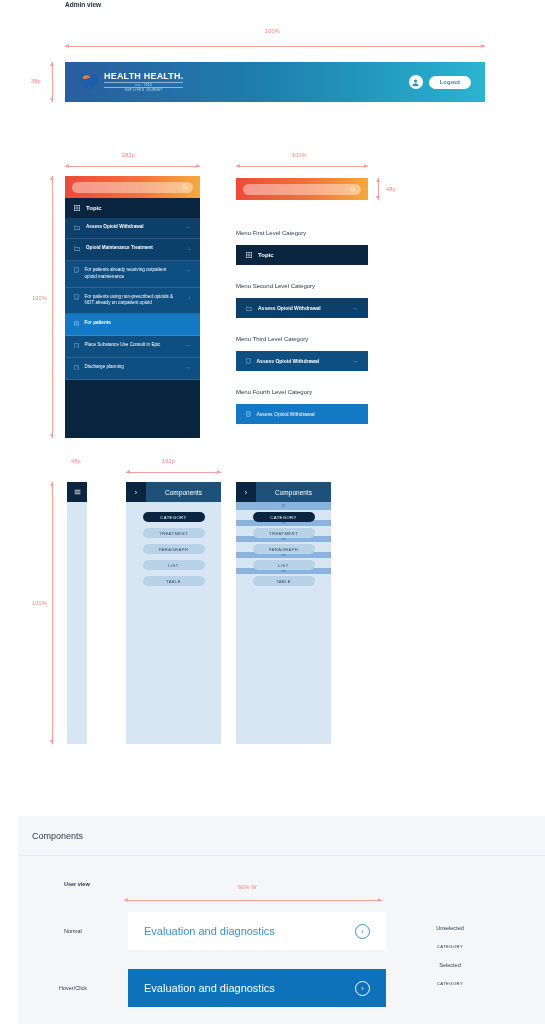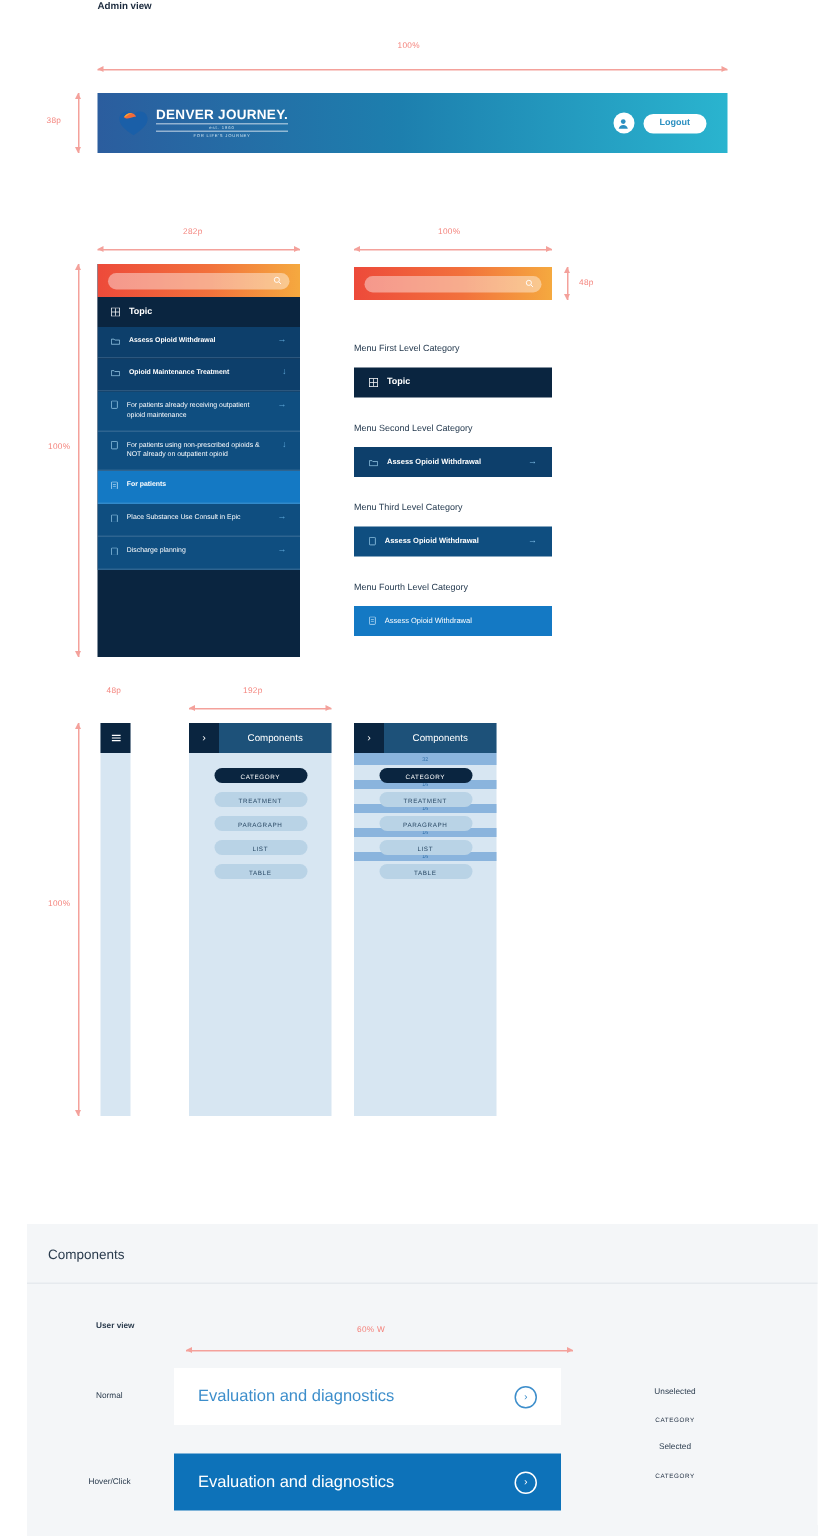--- a/index.html
+++ b/index.html
@@ -222,21 +222,21 @@
     padding-left: 14px;
     border-bottom: 1px solid #e6eaee;
     background: #f4f6f8;
   }
   .bottom-title { font-size: 9px; color: #2a3b4d; }
   .row-label {
     position: absolute; font-size: 5.5px; color: #2a3b4d;
   }
   .row-label.bold { font-weight: bold; }
   .card {
-    position: absolute; left: 116px;
+    position: absolute; left: 128px;
     width: 258px; height: 38px;
     display: flex; align-items: center;
     padding: 0 16px;
     text-align: center;
   }
   .card.normal { background: #fff; top: 912px; }
   .card.hover { background: #0d72b9; top: 969px; }
   .card-txt { font-size: 11px; }
   .card.normal .card-txt { color: #3d8ecb; }
   .card.hover .card-txt { color: #fff; }
@@ -275,21 +275,21 @@
   <div class="header">
     <div class="logo-wrap">
       <span class="logo-heart">
         <svg viewBox="0 0 34 30" width="20" height="18">
           <path d="M17 29C6 22 1 16 1 10.5 1 5.5 5 2 9.5 2 13 2 16 4 17 6.5 18 4 21 2 24.5 2 29 2 33 5.5 33 10.5 33 16 28 22 17 29z" fill="#1a5fa8"></path>
           <path d="M6 8.5c2.5-4 6-5.5 9.5-4.5 2 .6 3.6 2 4.5 3.6-2 .2-4 .6-6 1.4-2.8 1-5.4 1.6-8 -.5z" fill="#f26b3a"></path>
           <path d="M6.5 8c2.4-3.4 5.6-4.7 8.8-3.9-2.6.3-5 1.6-6.8 3.6-.7.5-1.4.6-2 .3z" fill="#f5b12e"></path>
         </svg>
       </span>
       <div class="logo-txt">
-        <div class="logo-name">DENVER JOURNEY.</div>
+        <div class="logo-name">HEALTH HEALTH.</div>
         <div class="logo-est">est. 1860</div>
         <div class="logo-tag">FOR LIFE'S JOURNEY</div>
       </div>
     </div>
     <div class="header-right">
       <div class="avatar-btn">
         <svg viewBox="0 0 16 16" width="9" height="9">
           <circle cx="8" cy="5.4" r="2.8" fill="#2b8fc0"></circle>
           <path d="M2.6 14c.4-3 2.7-4.6 5.4-4.6S13 11 13.4 14z" fill="#2b8fc0"></path>
         </svg>

